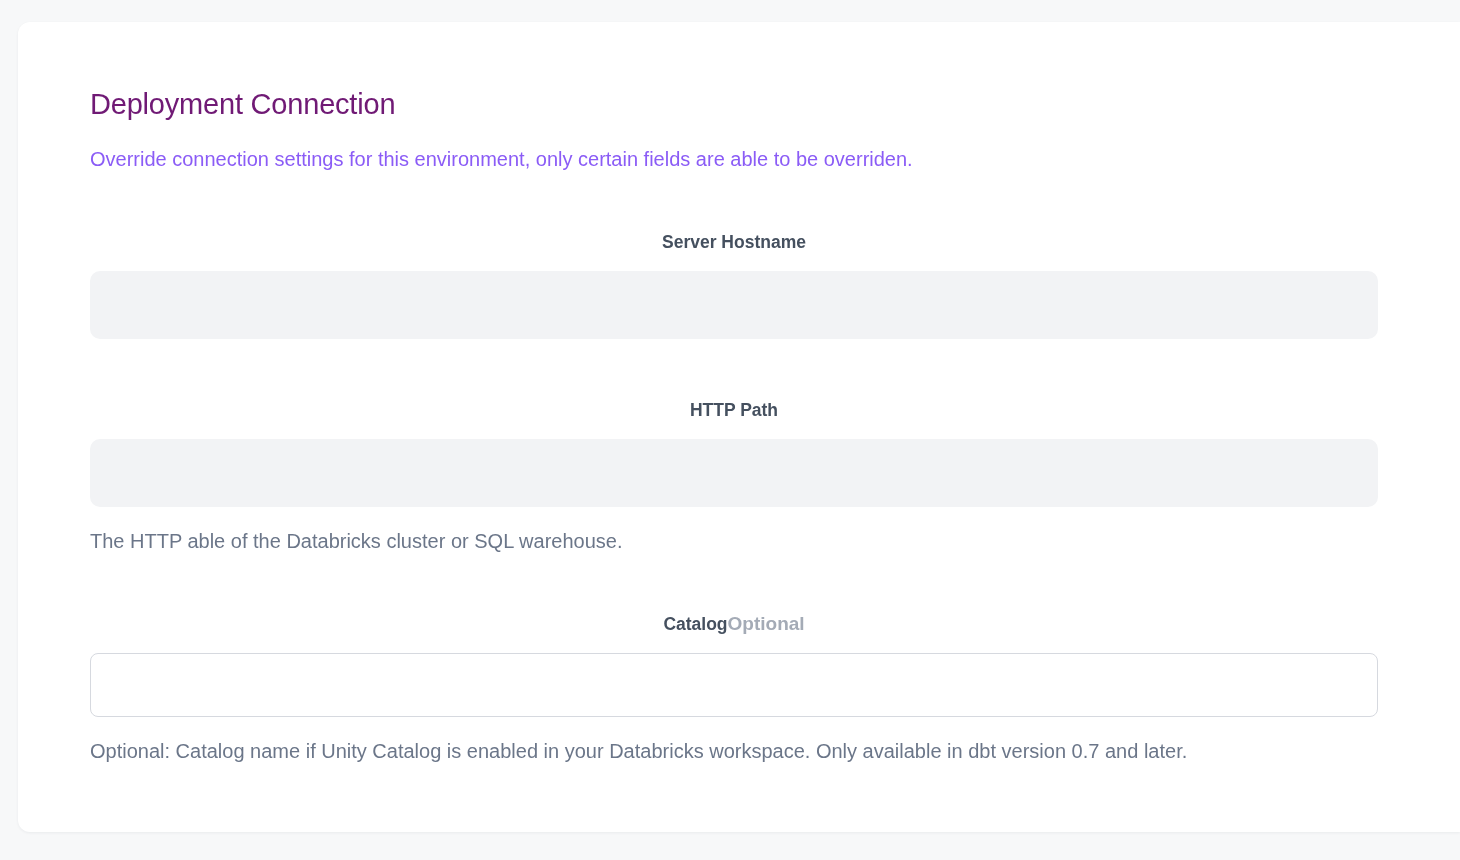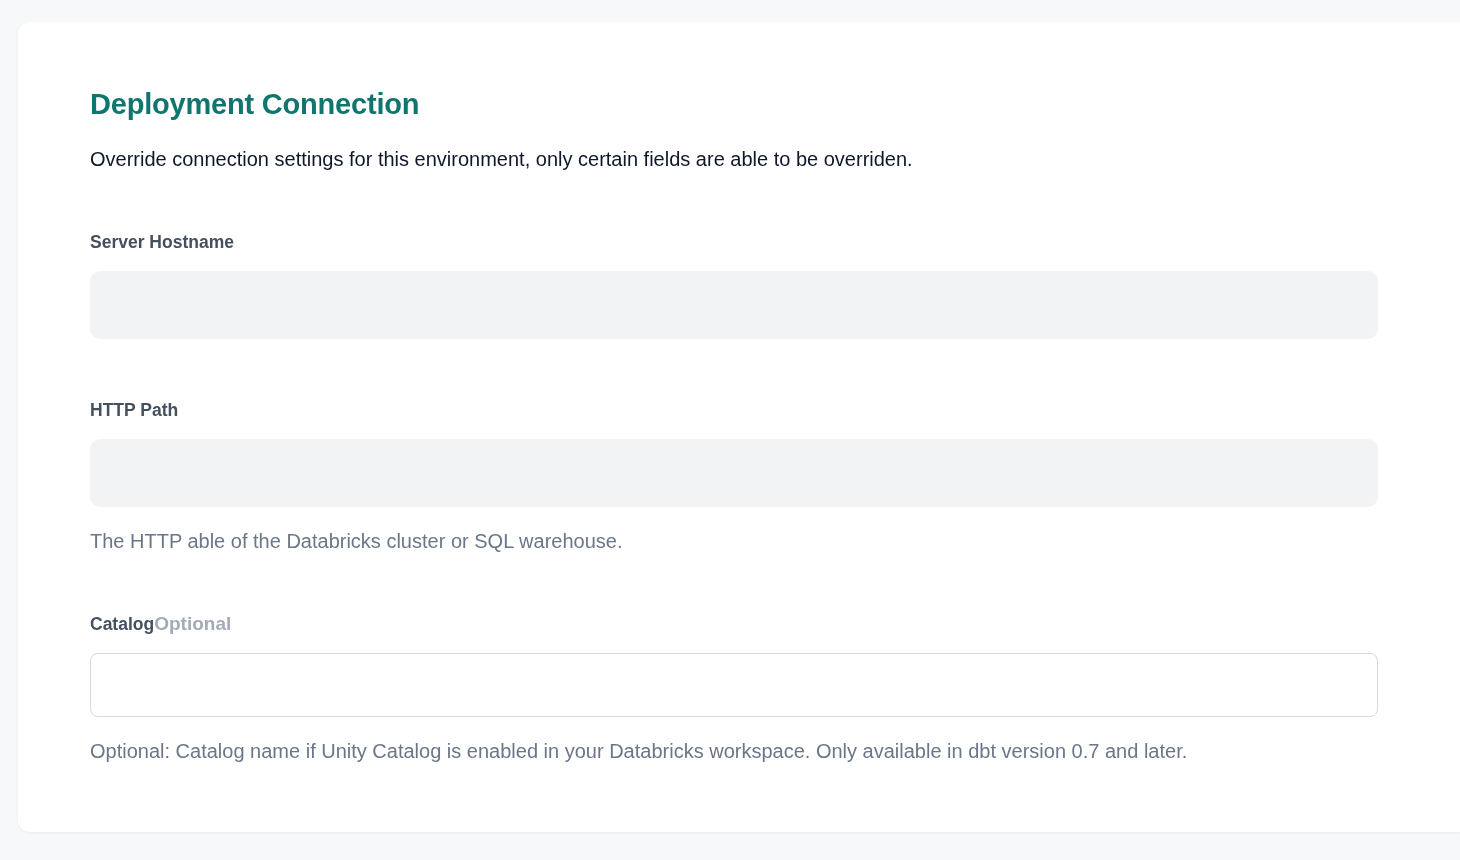--- a/index.html
+++ b/index.html
@@ -22,37 +22,37 @@
     border-radius: 12px 0 0 12px;
     box-shadow: 0 1px 3px rgba(20,30,50,0.06);
   }
   .card-content {
     padding: 46px 64px 40px 72px;
     width: 1360px;
   }
   .page-title {
     font-size: 29px;
     line-height: 35px;
-    font-weight: 700;
-    color: #0f766e;
+    font-weight: 400;
+    color: #701a75;
     letter-spacing: -0.2px;
   }
   .page-subtitle {
     margin-top: 25px;
     font-size: 20px;
     line-height: 24px;
-    color: #0f172a;
+    color: #8b5cf6;
   }
   .field {
     margin-top: 60px;
     width: 1288px;
   }
   .label-row {
     display: flex;
-    justify-content: flex-start;
+    justify-content: center;
     align-items: baseline;
     height: 22px;
   }
   .field-label {
     font-size: 17.5px;
     line-height: 22px;
     font-weight: 700;
     color: #45505f;
   }
   .optional-tag {

